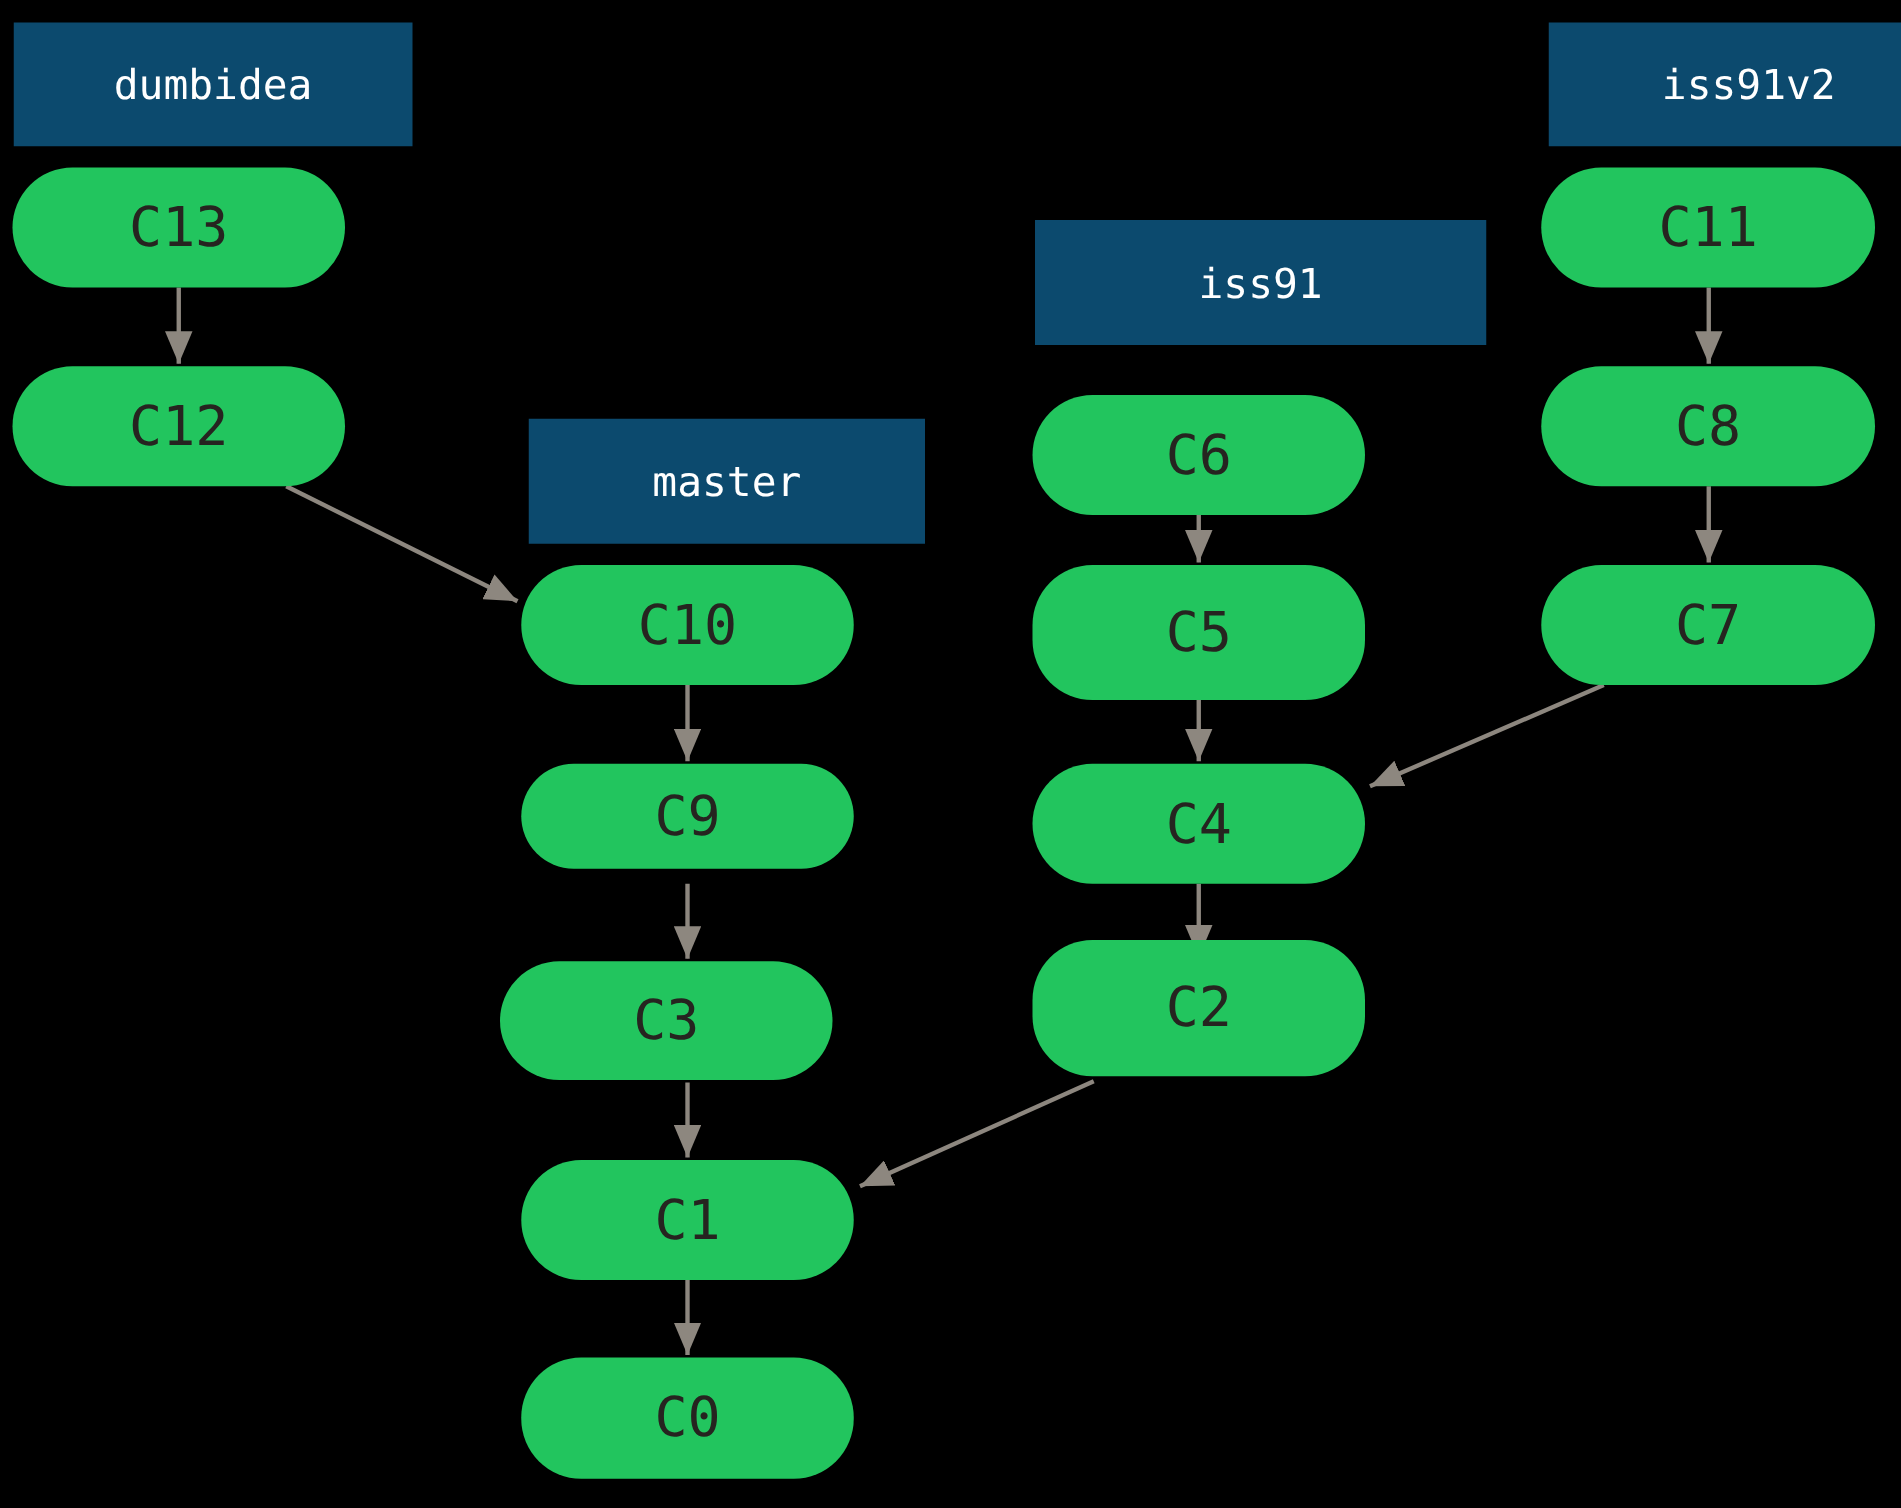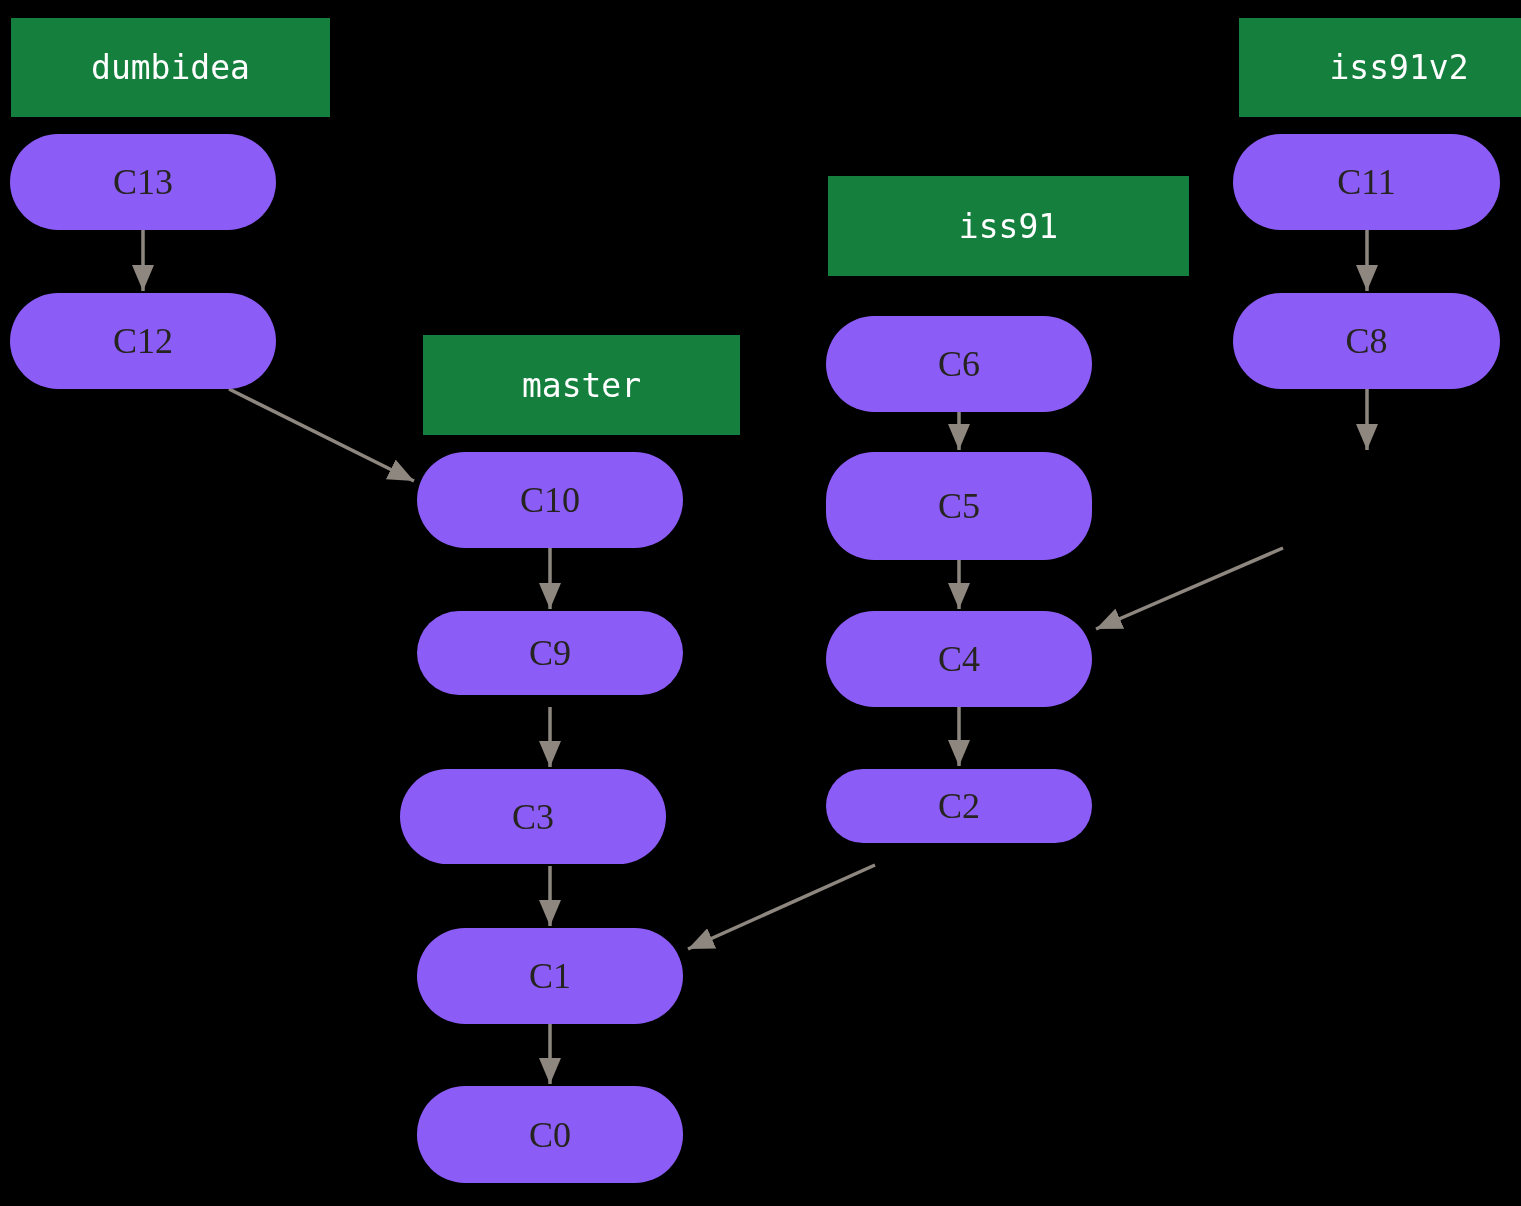--- a/index.html
+++ b/index.html
@@ -10,38 +10,37 @@
   #canvas {
     position: relative;
     width: 1521px;
     height: 1206px;
     background: #000000;
     overflow: hidden;
     font-family: "DejaVu Sans Mono", "Liberation Mono", monospace;
   }
   .branch-label {
     position: absolute;
-    background: #15803d;
+    background: #0c4a6e;
     color: #ffffff;
     font-size: 33px;
     display: flex;
     align-items: center;
     justify-content: center;
     letter-spacing: 0px;
   }
   .commit-node {
     position: absolute;
-    background: #8b5cf6;
+    background: #22c55e;
     color: #262420;
-    font-size: 36px;
+    font-size: 44px;
     border-radius: 48px;
     display: flex;
     align-items: center;
     justify-content: center;
-    font-family: Liberation Serif, serif;
   }
   #edges {
     position: absolute;
     left: 0;
     top: 0;
     width: 1521px;
     height: 1206px;
     pointer-events: none;
   }
   #edges line {
@@ -85,18 +84,19 @@
 
   <div class="commit-node" style="left:417px; top:452px; width:266px; height:96px;">C10</div>
   <div class="commit-node" style="left:417px; top:611px; width:266px; height:84px;">C9</div>
   <div class="commit-node" style="left:400px; top:769px; width:266px; height:95px;">C3</div>
   <div class="commit-node" style="left:417px; top:928px; width:266px; height:96px;">C1</div>
   <div class="commit-node" style="left:417px; top:1086px; width:266px; height:97px;">C0</div>
 
   <div class="commit-node" style="left:826px; top:293px; width:266px; height:96px;margin-top:23px;">C6</div>
   <div class="commit-node" style="left:826px; top:452px; width:266px; height:108px;">C5</div>
   <div class="commit-node" style="left:826px; top:611px; width:266px; height:96px;">C4</div>
-  <div class="commit-node" style="left:826px; top:769px; width:266px; height:74px;text-align:right;">C2</div>
+  <div class="commit-node" style="left:826px; top:752px; width:266px; height:109px;text-align:right;">C2</div>
 
   <div class="commit-node" style="left:1233px; top:134px; width:267px; height:96px;">C11</div>
   <div class="commit-node" style="left:1233px; top:293px; width:267px; height:96px;">C8</div>
+  <div class="commit-node" style="left:1233px; top:452px; width:267px; height:96px;">C7</div>
 
 </div>
 
 </body></html>

